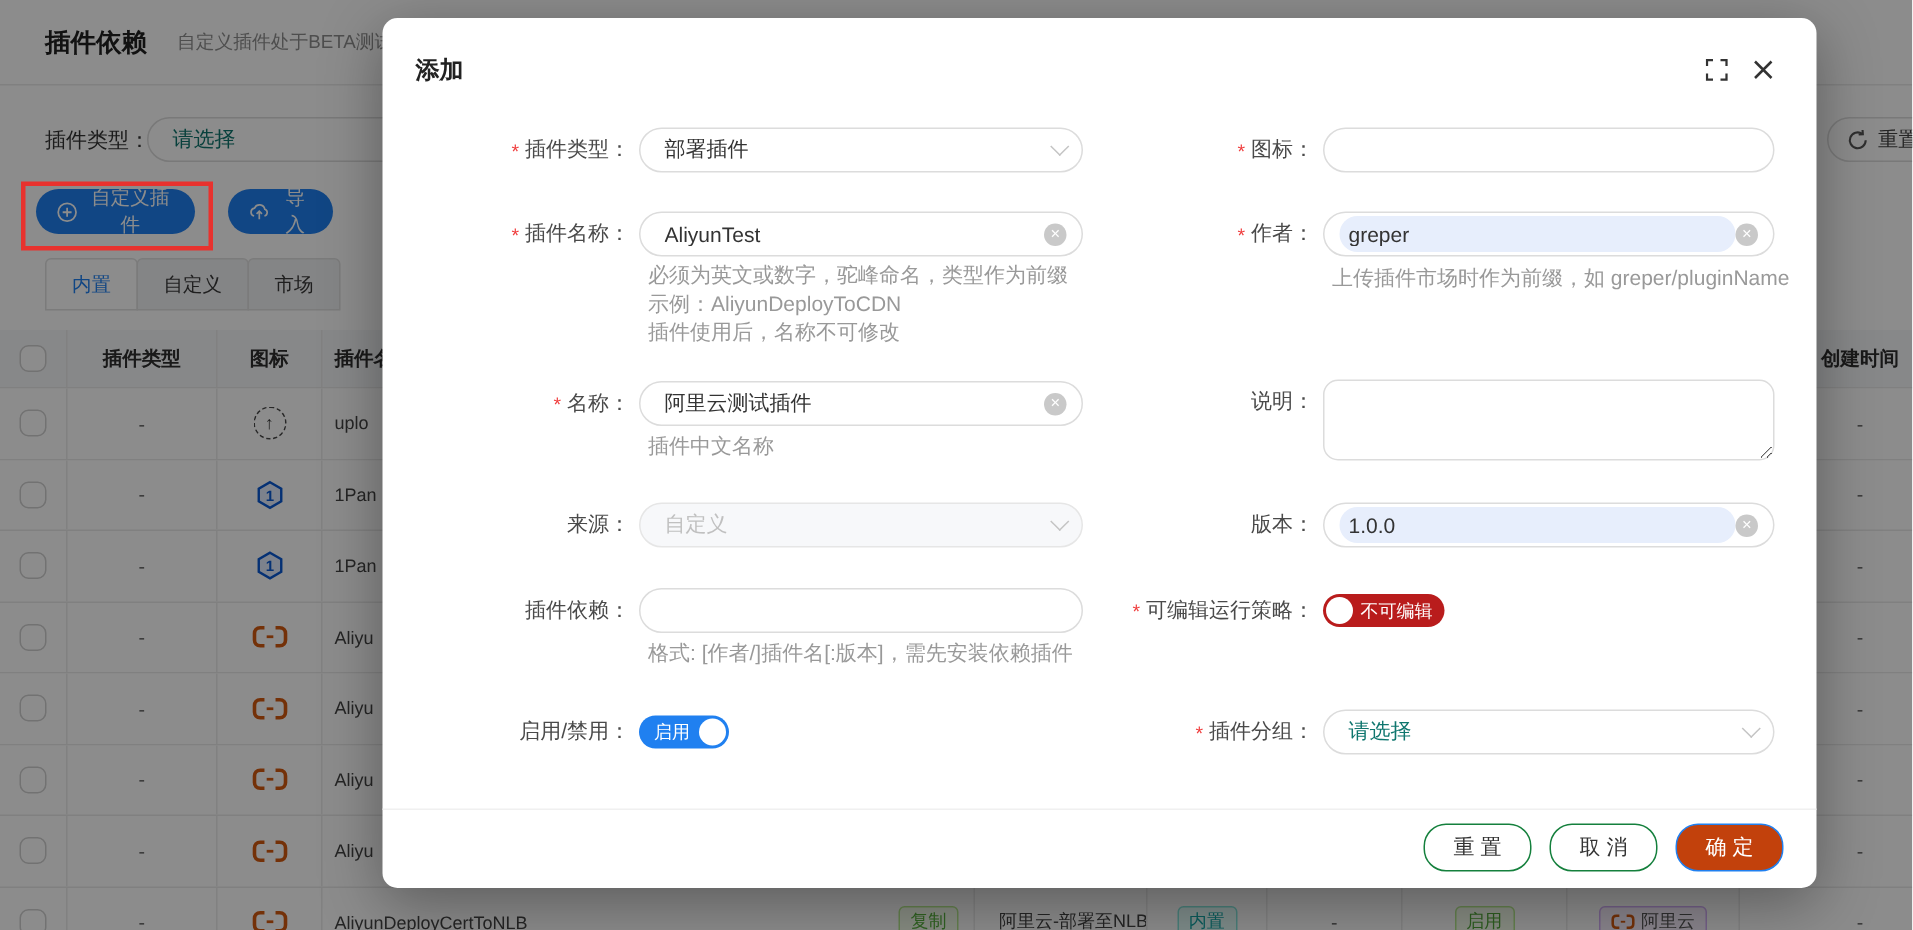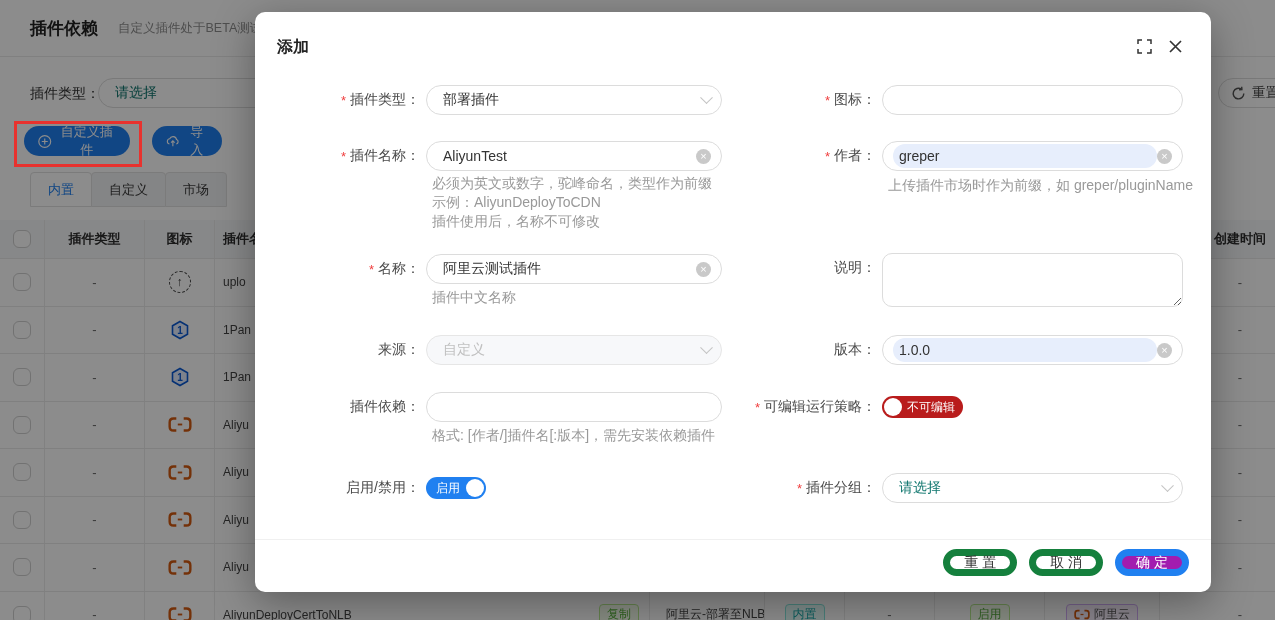--- a/index.html
+++ b/index.html
@@ -84,24 +84,24 @@
   .mtextarea{width:301px;height:54px;box-sizing:border-box;border:1px solid #dcdcdc;border-radius:10px;
         padding:6px 10px;font-size:14px;outline:none;resize:both;
         font-family:"Liberation Sans","DejaVu Sans",sans-serif;}
   .toggle{display:flex;align-items:center;height:22px;border-radius:11px;color:#fff;font-size:12px;
         box-sizing:border-box;cursor:pointer;}
   .toggle .knob{width:18px;height:18px;border-radius:50%;background:#fff;flex:none;}
   .toggle.off{background:#b91c1c;padding:0 8px 0 2px;gap:5px;}
   .toggle.on{background:#2080f0;padding:0 2px 0 10px;gap:6px;}
   .m-divider{position:absolute;left:0;right:0;top:527px;border-top:1px solid #f0f0f0;}
   .m-footer{position:absolute;right:22px;top:537px;display:flex;gap:12px;}
-  .m-btn{height:27px;min-width:72px;border-radius:15px;border:7px solid #15803d;background:#fff;
+  .m-btn{height:32px;min-width:72px;border-radius:15px;border:1px solid #15803d;background:#fff;
         font-size:14px;color:#333;display:flex;align-items:center;justify-content:center;
         padding:0 14px;cursor:pointer;font-family:inherit;}
-  .m-btn.primary{background:#a21caf;border-color:#2080f0;color:#fff;}
+  .m-btn.primary{background:#c2410c;border-color:#2080f0;color:#fff;}
 </style>
 </head>
 <body>
 
 <div class="stage">
 
   <div class="page">
     <div class="hdr">
       <span class="hdr-title">插件依赖</span>
       <span class="hdr-sub">自定义插件处于BETA测试版，</span>

